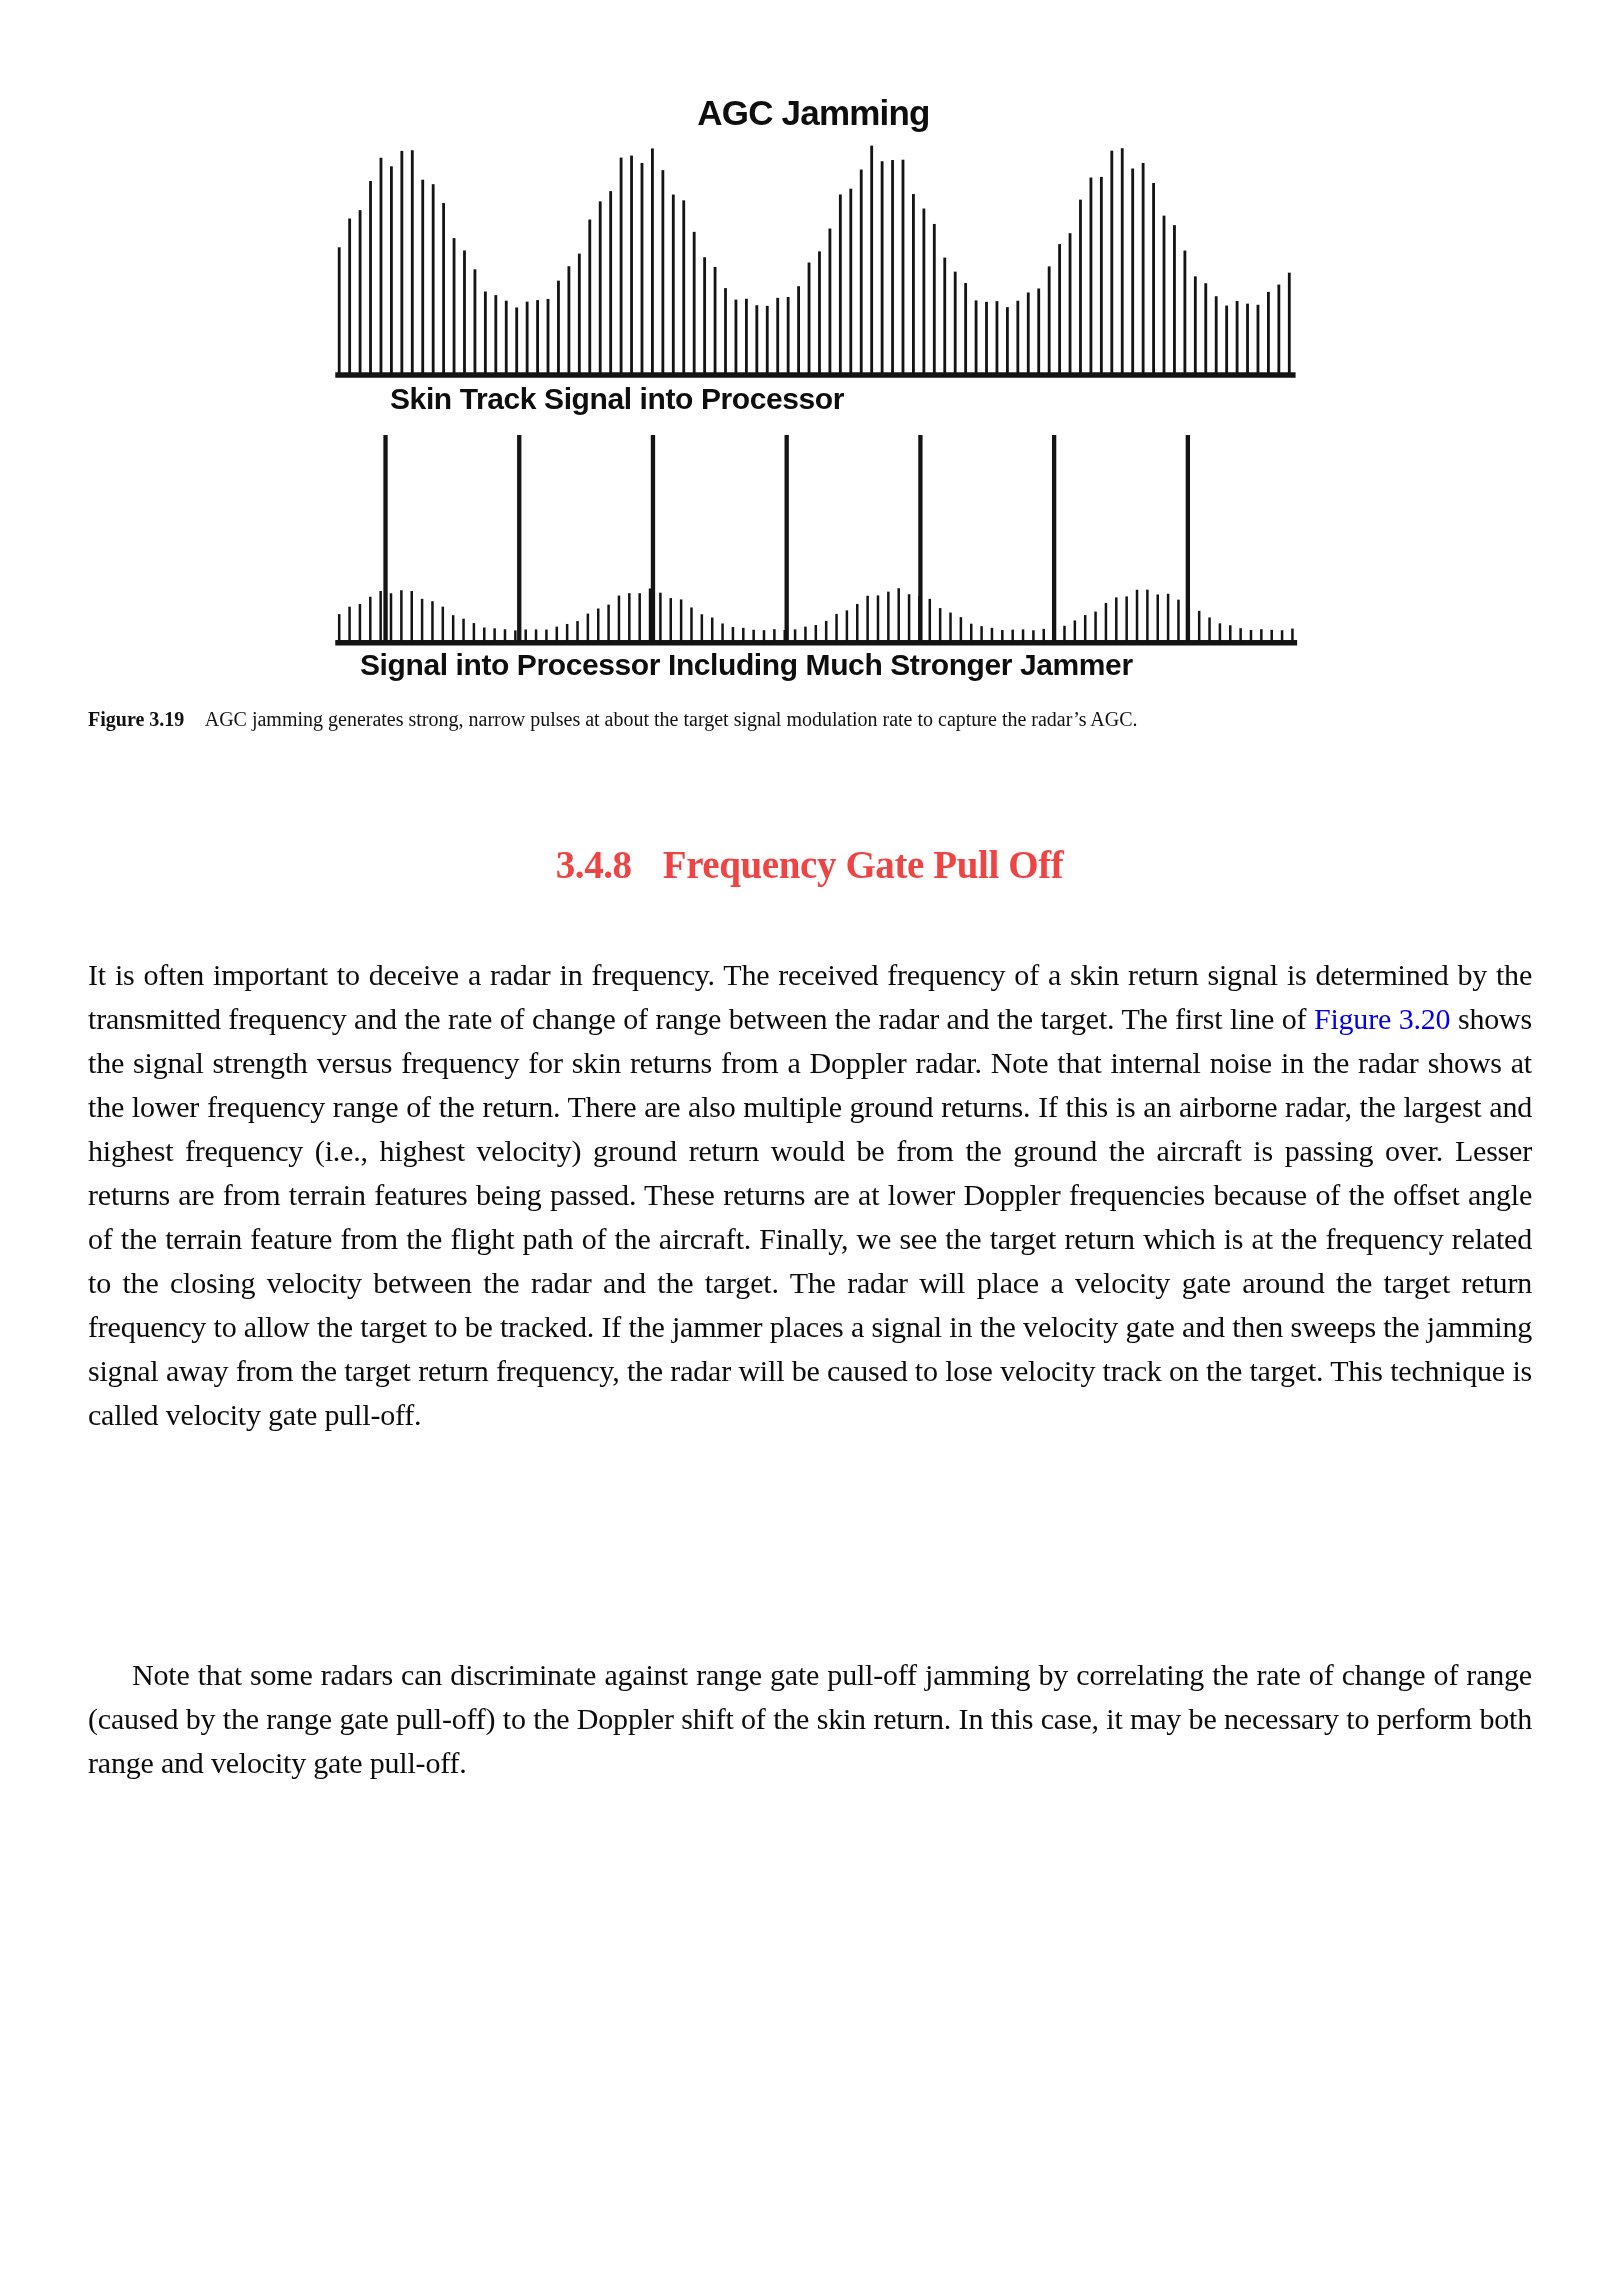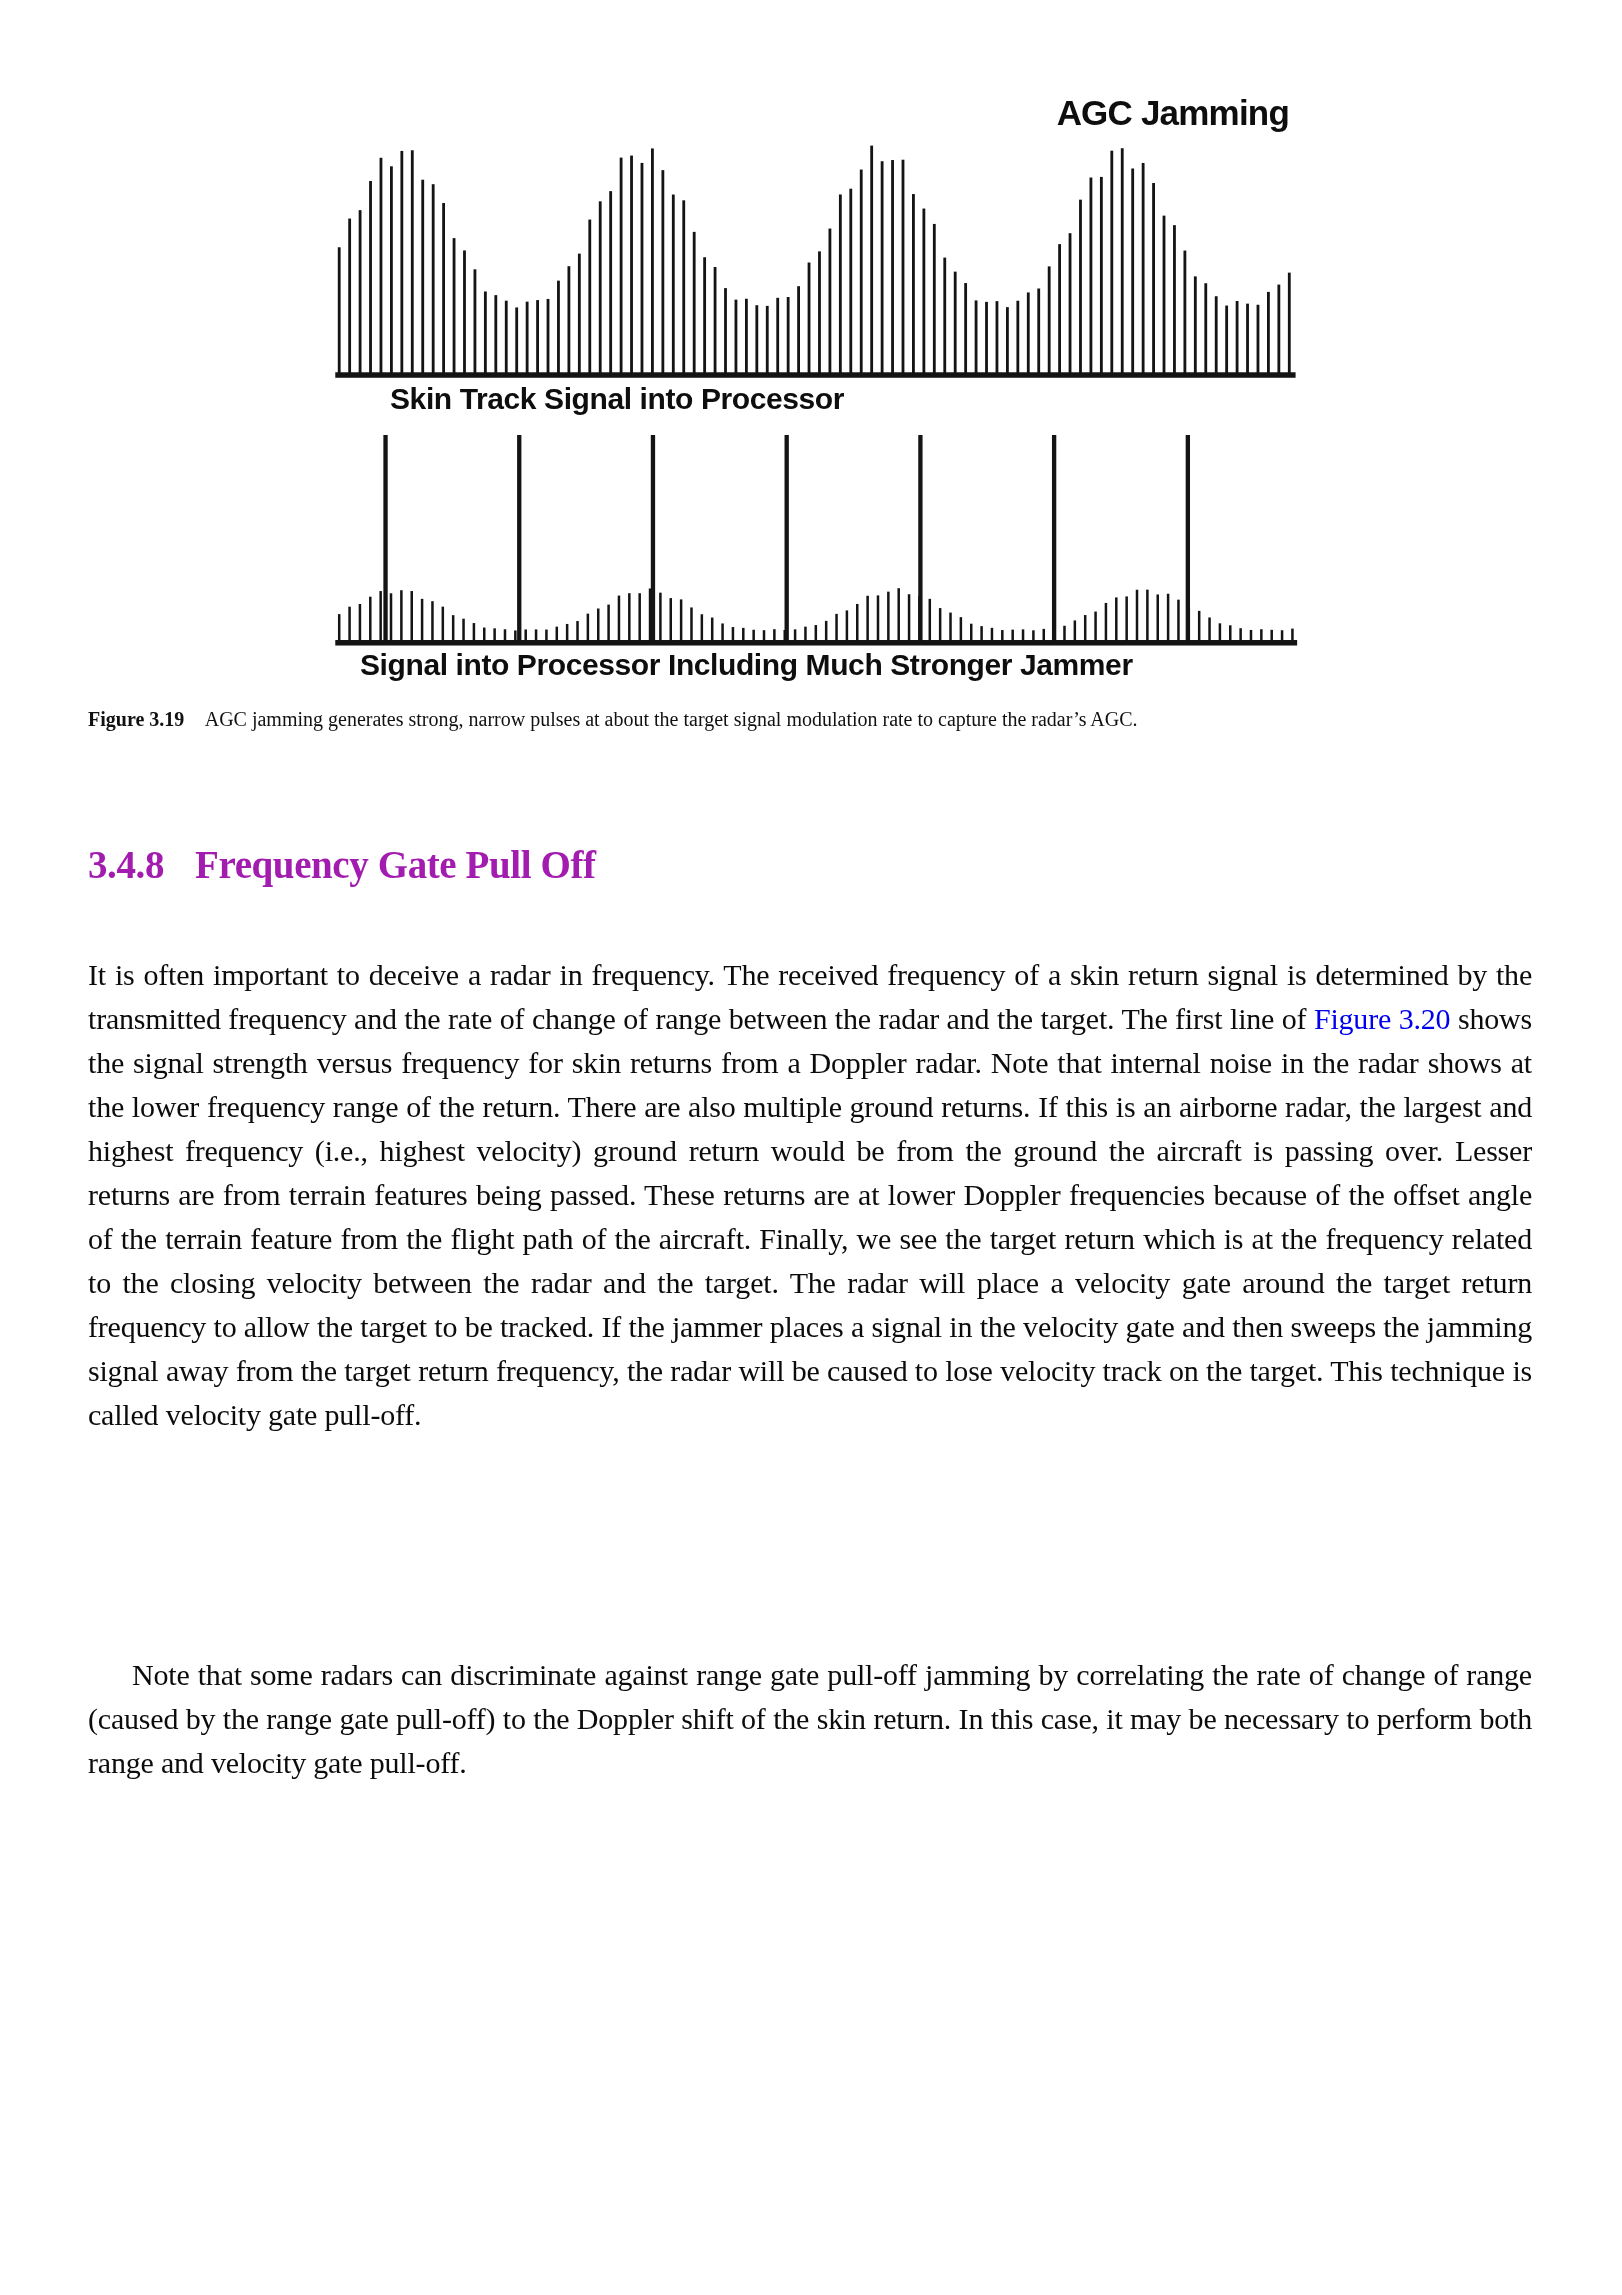--- a/index.html
+++ b/index.html
@@ -5,42 +5,43 @@
   html,body{margin:0;padding:0;background:#ffffff;}
   body{
     width:1623px;height:2295px;position:relative;
     font-family:"Liberation Serif", serif;color:#0c0c0c;
   }
   
   .fig-wrap{position:absolute;left:0;top:0;width:1623px;height:699px;}
   .fig-svg{position:absolute;left:0;top:0;width:1623px;height:699px;}
   .fig-title{
     position:absolute;left:338px;top:93px;width:951px;
-    text-align:right;font-family:"Liberation Sans", sans-serif;
+    text-align:center;font-family:"Liberation Sans", sans-serif;
     font-weight:bold;font-size:35px;letter-spacing:-0.8px;color:#0e0e0e;
   }
   .fig-label{
     position:absolute;font-family:"Liberation Sans", sans-serif;
     font-weight:bold;font-size:30px;letter-spacing:-0.4px;color:#0e0e0e;
     white-space:nowrap;
   }
   .fig-label.top{left:390px;top:382px;}
   .fig-label.bottom{left:360px;top:648px;}
   
   .caption{
     position:absolute;left:88px;top:701px;width:1443px;
     font-size:20px;line-height:37px;text-align:justify;color:#111;
   }
   .caption .tag{font-weight:bold;}
   .cap-gap{display:inline-block;width:20.4px;}
   
   .heading{
     position:absolute;left:88px;top:842px;width:1443px;
-    font-weight:bold;font-size:39px;letter-spacing:-0.4px;color:#a21caf;
+    font-weight:bold;font-size:39px;letter-spacing:-0.4px;color:#ef4444;
     white-space:nowrap;
+    text-align:center;
   }
   .heading .num{margin-right:31px;}
   
   .body-par{
     position:absolute;left:88px;width:1444px;
     font-size:30px;line-height:44px;text-align:justify;color:#0c0c0c;
     letter-spacing:-0.2px;
     margin-top:36px;
   }
   .par1{top:917px;}

